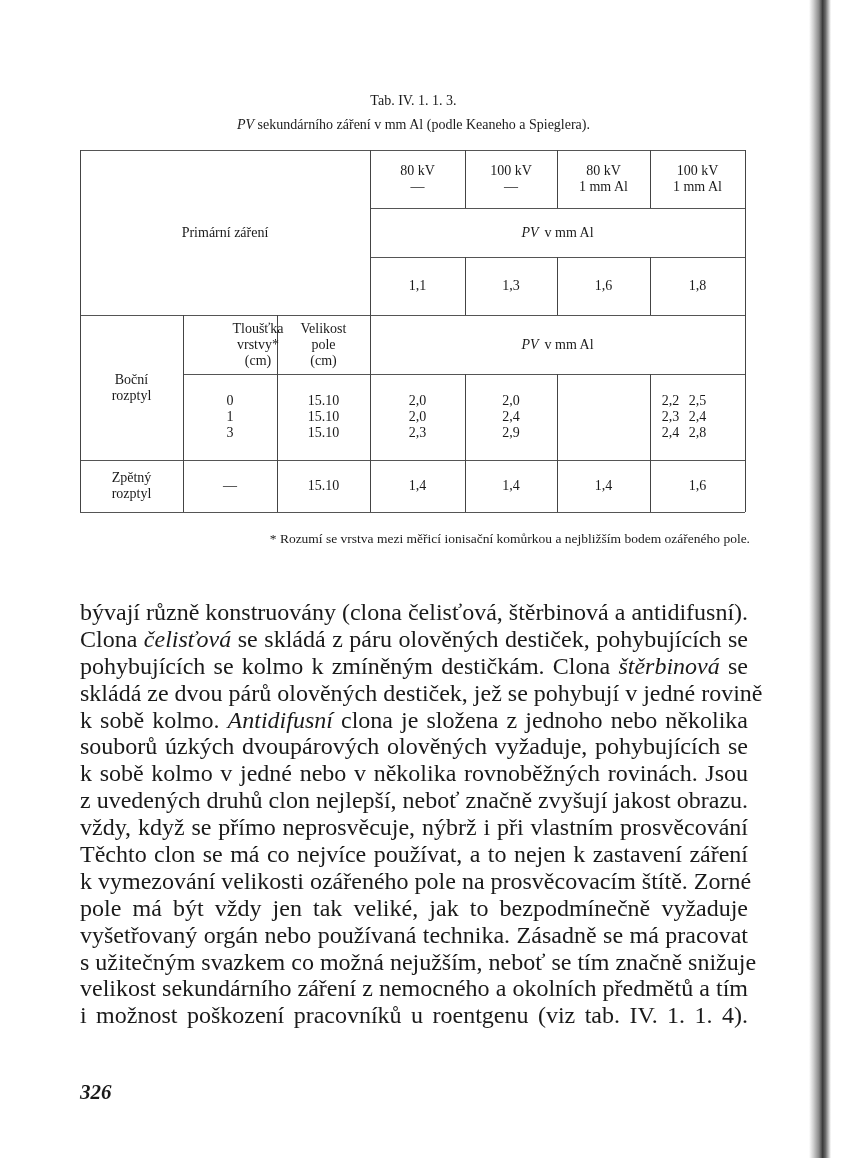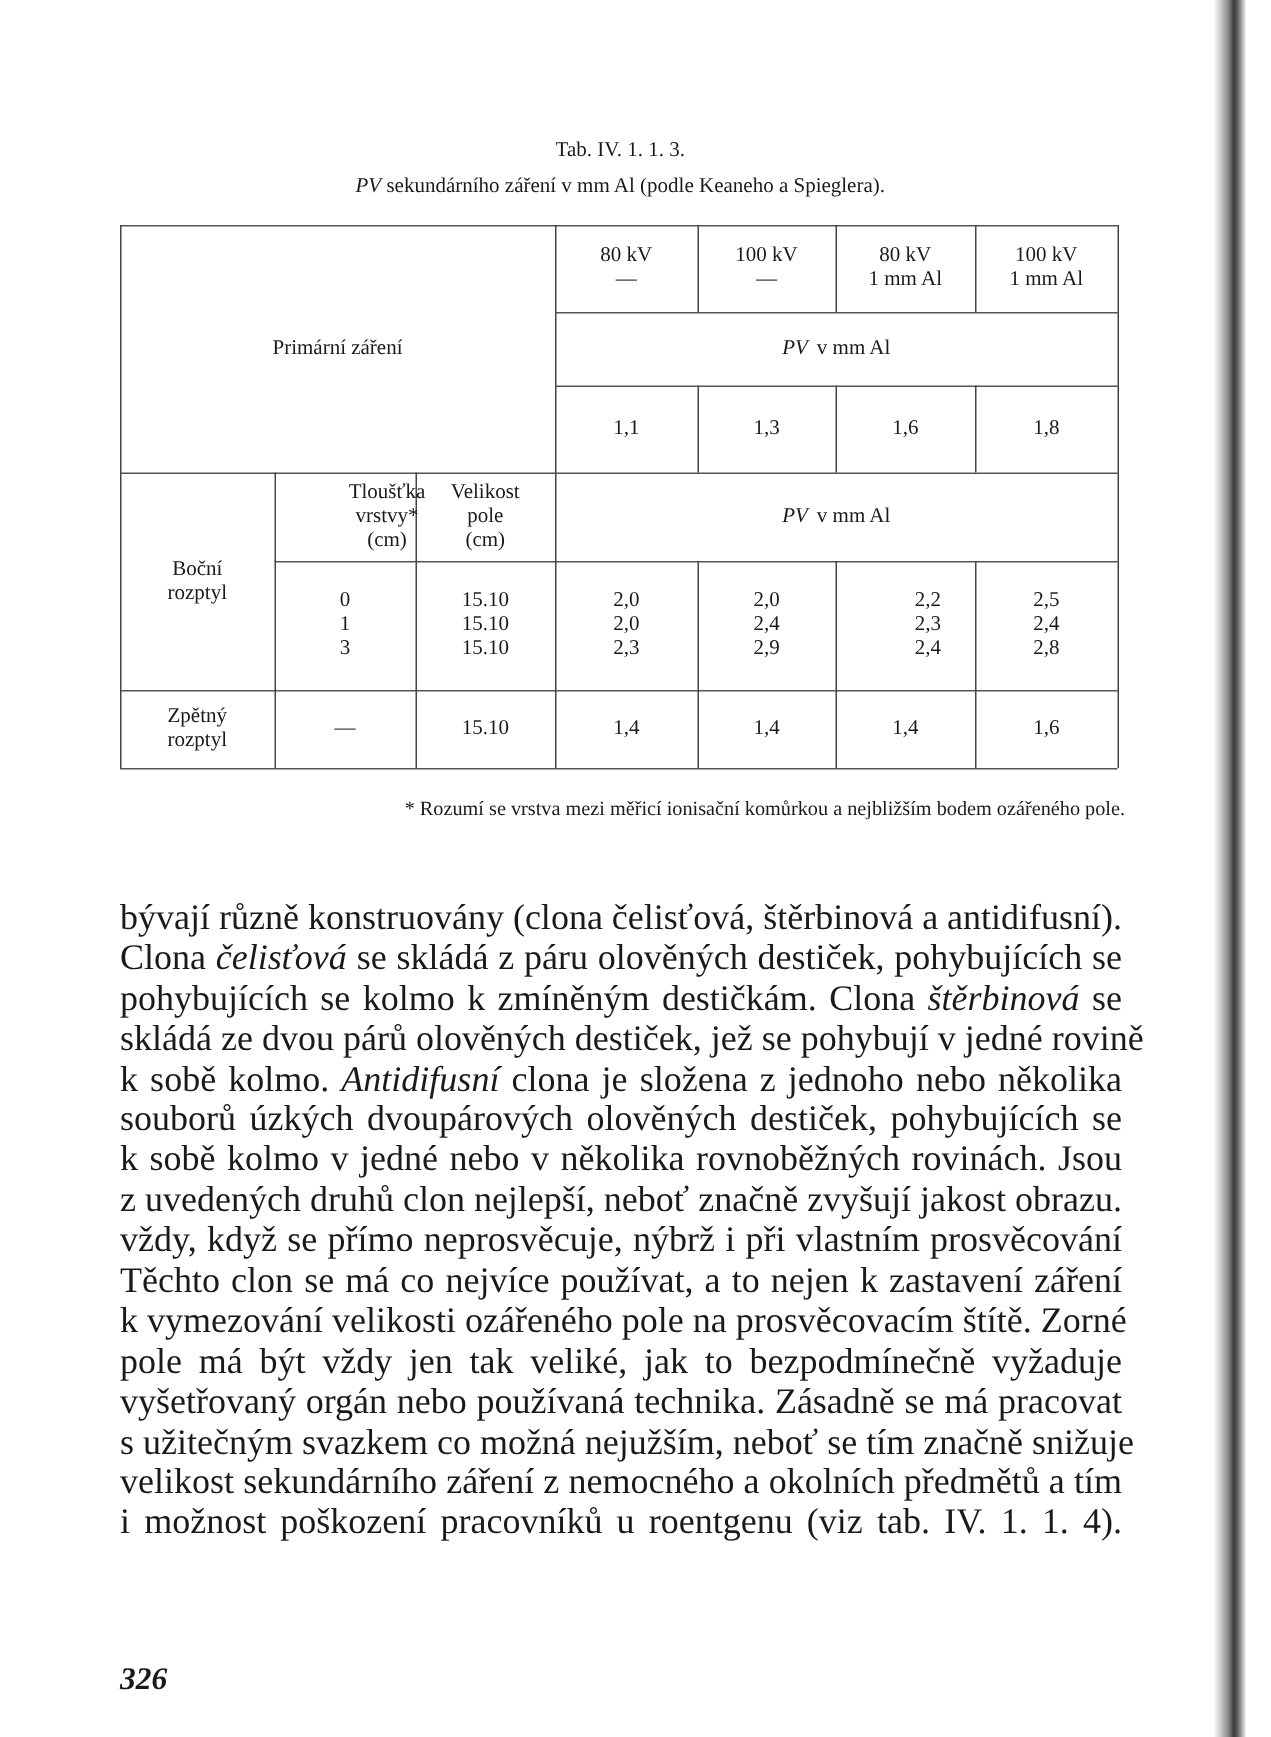--- a/index.html
+++ b/index.html
@@ -28,21 +28,21 @@
   .footnote { position: absolute; left: 80px; top: 530px; width: 670px;
     font-family: "Liberation Serif", serif; font-size: 13.5px; line-height: 17px; text-indent: 22px; text-align: right; }
 
   .body-text { position: absolute; left: 80px; top: 599px; width: 668px;
     font-family: "Liberation Serif", serif; font-size: 24px; line-height: 26.9px;
     text-align: justify; }
   .body-text .line { display: block; text-align: justify; text-align-last: justify; white-space: nowrap; height: 26.9px; }
   .body-text i { font-style: italic; }
 
   .page-num { position: absolute; left: 80px; top: 1080px; font-family: "Liberation Serif", serif;
-    font-style: italic; font-weight: bold; font-size: 21px; margin-top: 27px; }
+    font-style: italic; font-weight: bold; font-size: 21px; }
 </style>
 </head>
 <body>
 
 <div class="binding"></div>
 
 <div class="caption cap-title">Tab. IV. 1. 1. 3.</div>
 <div class="caption cap-sub">
   <i>PV</i>
   <span>sekundárního záření v mm Al (podle Keaneho a Spieglera).</span>
@@ -113,21 +113,21 @@
 3</div>
   <div class="cell" style="left:197px;top:224px;width:93px;height:86px;">15.10
 15.10
 15.10</div>
   <div class="cell" style="left:290px;top:224px;width:95px;height:86px;">2,0
 2,0
 2,3</div>
   <div class="cell" style="left:385px;top:224px;width:92px;height:86px;">2,0
 2,4
 2,9</div>
-  <div class="cell" style="left:452px;top:224px;width:93px;height:86px;padding-left:40px;">2,2
+  <div class="cell" style="left:504px;top:224px;width:93px;height:86px;padding-left:40px;">2,2
 2,3
 2,4</div>
   <div class="cell" style="left:570px;top:224px;width:95px;height:86px;">2,5
 2,4
 2,8</div>
 
   <div class="cell" style="left:0;top:310px;width:103px;height:52px;">Zpětný
 rozptyl</div>
   <div class="cell" style="left:103px;top:310px;width:94px;height:52px;">—</div>
   <div class="cell" style="left:197px;top:310px;width:93px;height:52px;">15.10</div>
@@ -138,21 +138,21 @@
 </div>
 
 <div class="footnote">* Rozumí se vrstva mezi měřicí ionisační komůrkou a nejbližším bodem ozářeného pole.</div>
 
 <div class="body-text" id="body-text">
     <span class="line">bývají různě konstruovány (clona čelisťová, štěrbinová a antidifusní).</span>
     <span class="line">Clona <i>čelisťová</i> se skládá z páru olověných destiček, pohybujících se</span>
     <span class="line">pohybujících se kolmo k zmíněným destičkám. Clona <i>štěrbinová</i> se</span>
     <span class="line">skládá ze dvou párů olověných destiček, jež se pohybují v jedné rovině</span>
     <span class="line">k sobě kolmo. <i>Antidifusní</i> clona je složena z jednoho nebo několika</span>
-    <span class="line">souborů úzkých dvoupárových olověných destiček, pohybujících se</span>
+    <span class="line">souborů úzkých dvoupárových olověných vyžaduje, pohybujících se</span>
     <span class="line">k sobě kolmo v jedné nebo v několika rovnoběžných rovinách. Jsou</span>
     <span class="line">z uvedených druhů clon nejlepší, neboť značně zvyšují jakost obrazu.</span>
     <span class="line">vždy, když se přímo neprosvěcuje, nýbrž i při vlastním prosvěcování</span>
     <span class="line">Těchto clon se má co nejvíce používat, a to nejen k zastavení záření</span>
     <span class="line">k vymezování velikosti ozářeného pole na prosvěcovacím štítě. Zorné</span>
     <span class="line">pole má být vždy jen tak veliké, jak to bezpodmínečně vyžaduje</span>
     <span class="line">vyšetřovaný orgán nebo používaná technika. Zásadně se má pracovat</span>
     <span class="line">s užitečným svazkem co možná nejužším, neboť se tím značně snižuje</span>
     <span class="line">velikost sekundárního záření z nemocného a okolních předmětů a tím</span>
     <span class="line" style="text-align-last: justify;">i možnost poškození pracovníků u roentgenu (viz tab. IV. 1. 1. 4).</span>

